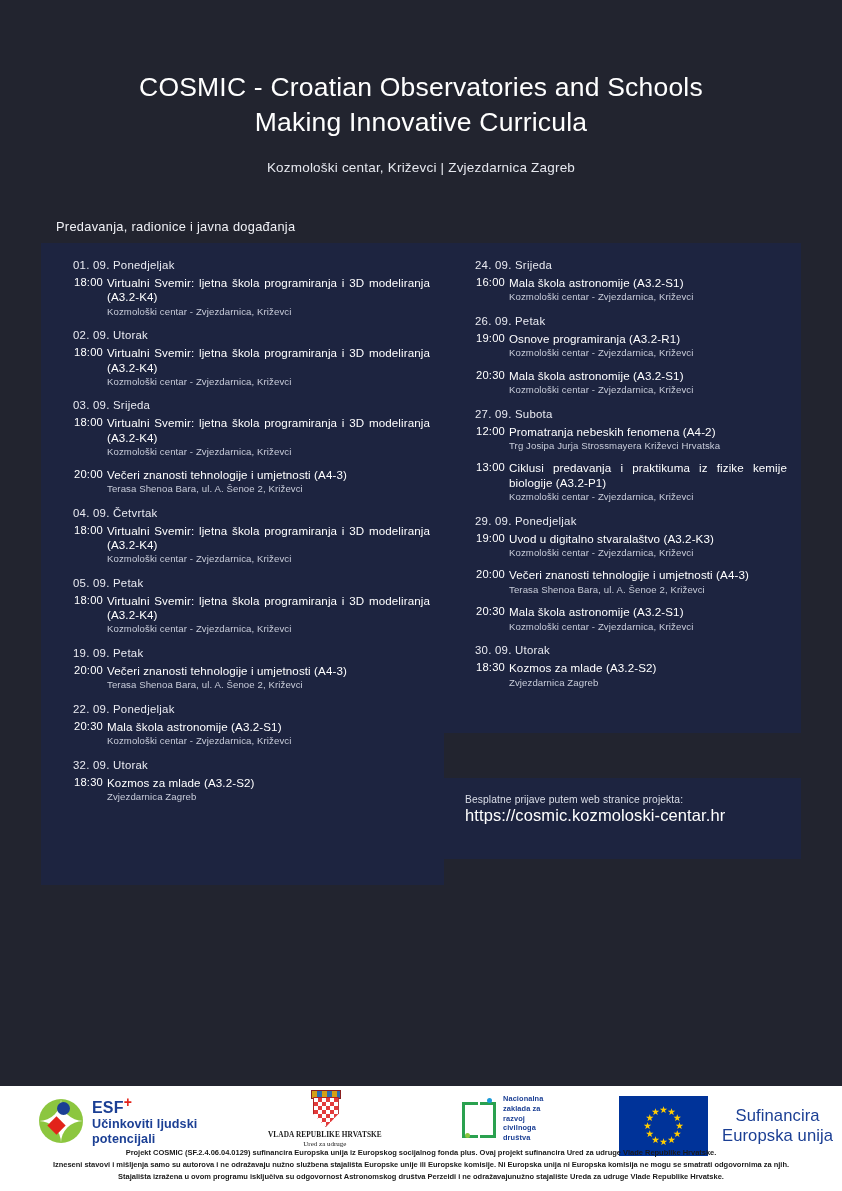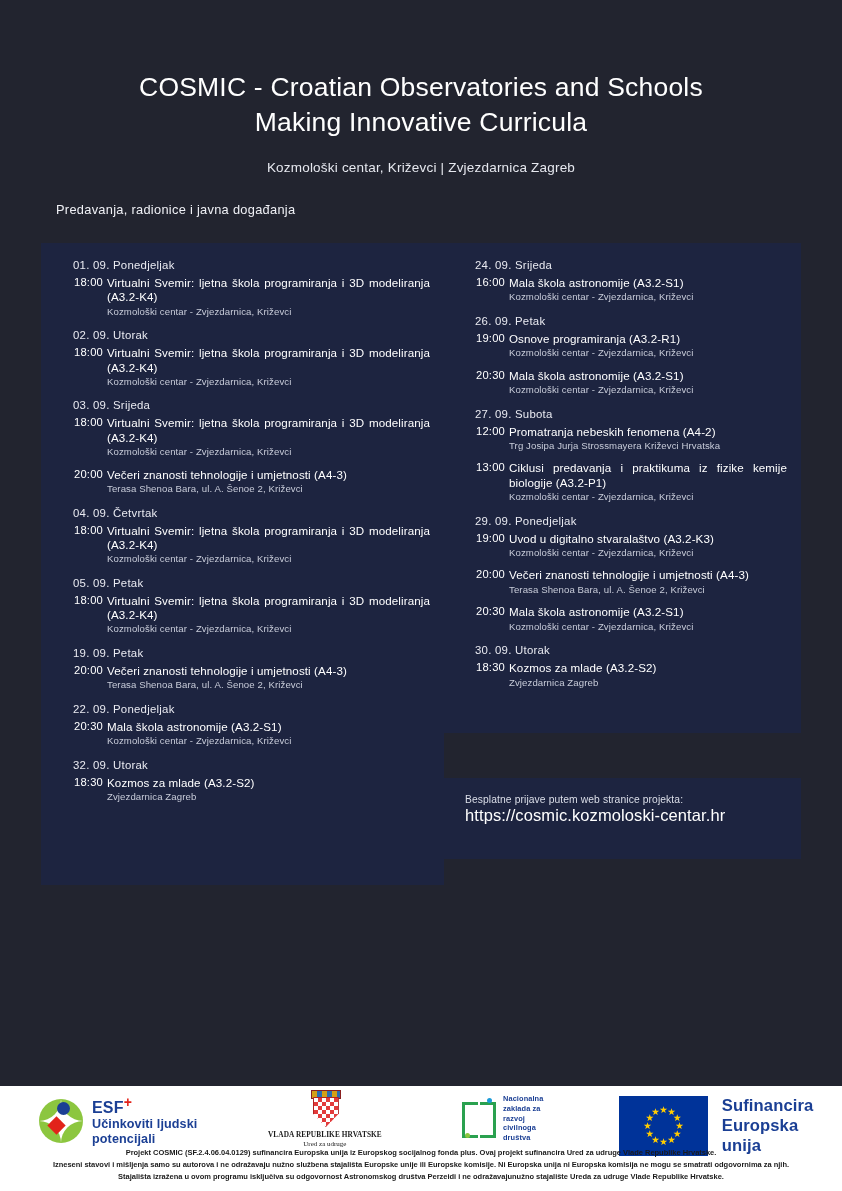--- a/index.html
+++ b/index.html
@@ -46,21 +46,21 @@
     margin-top: 20px;
     font-size: 13.5px;
     letter-spacing: 0.2px;
     color: #e6e8ef;
   }
 
   
   .section-heading {
     position: absolute;
     left: 56px;
-    top: 202px;
+    top: 219px;
     font-size: 12.8px;
     color: #f0f1f6;
     letter-spacing: 0.3px;
   }
 
   
   .card {
     position: absolute;
     background: #1d2440;
     box-sizing: border-box;
@@ -250,22 +250,22 @@
   #logo-eu { left: 619px; top: 10px; }
   .eu-flag {
     width: 89px; height: 60px; background: #003399;
     position: relative;
   }
   .eu-star {
     position: absolute; color: #ffcc00; font-size: 9.5px;
     line-height: 1; transform: translate(-50%,-50%);
   }
   .eu-text {
-    margin-left: 14px; font-size: 16.6px; font-weight: bold;
-    color: #1b3f94; line-height: 1.22; letter-spacing: 0.1px;
+    margin-left: 14px; font-size: 16.6px; font-weight: normal;
+    color: #1b3f94; line-height: 1.22; letter-spacing: 0.1px; text-align: center;
   }
 
   
   .disclaimer {
     position: absolute; left: 0; top: 62px; width: 842px;
     text-align: center; color: #1a1a1a;
   }
   .disclaimer p {
     margin: 0 0 1.5px 0;
     font-size: 7.5px;

